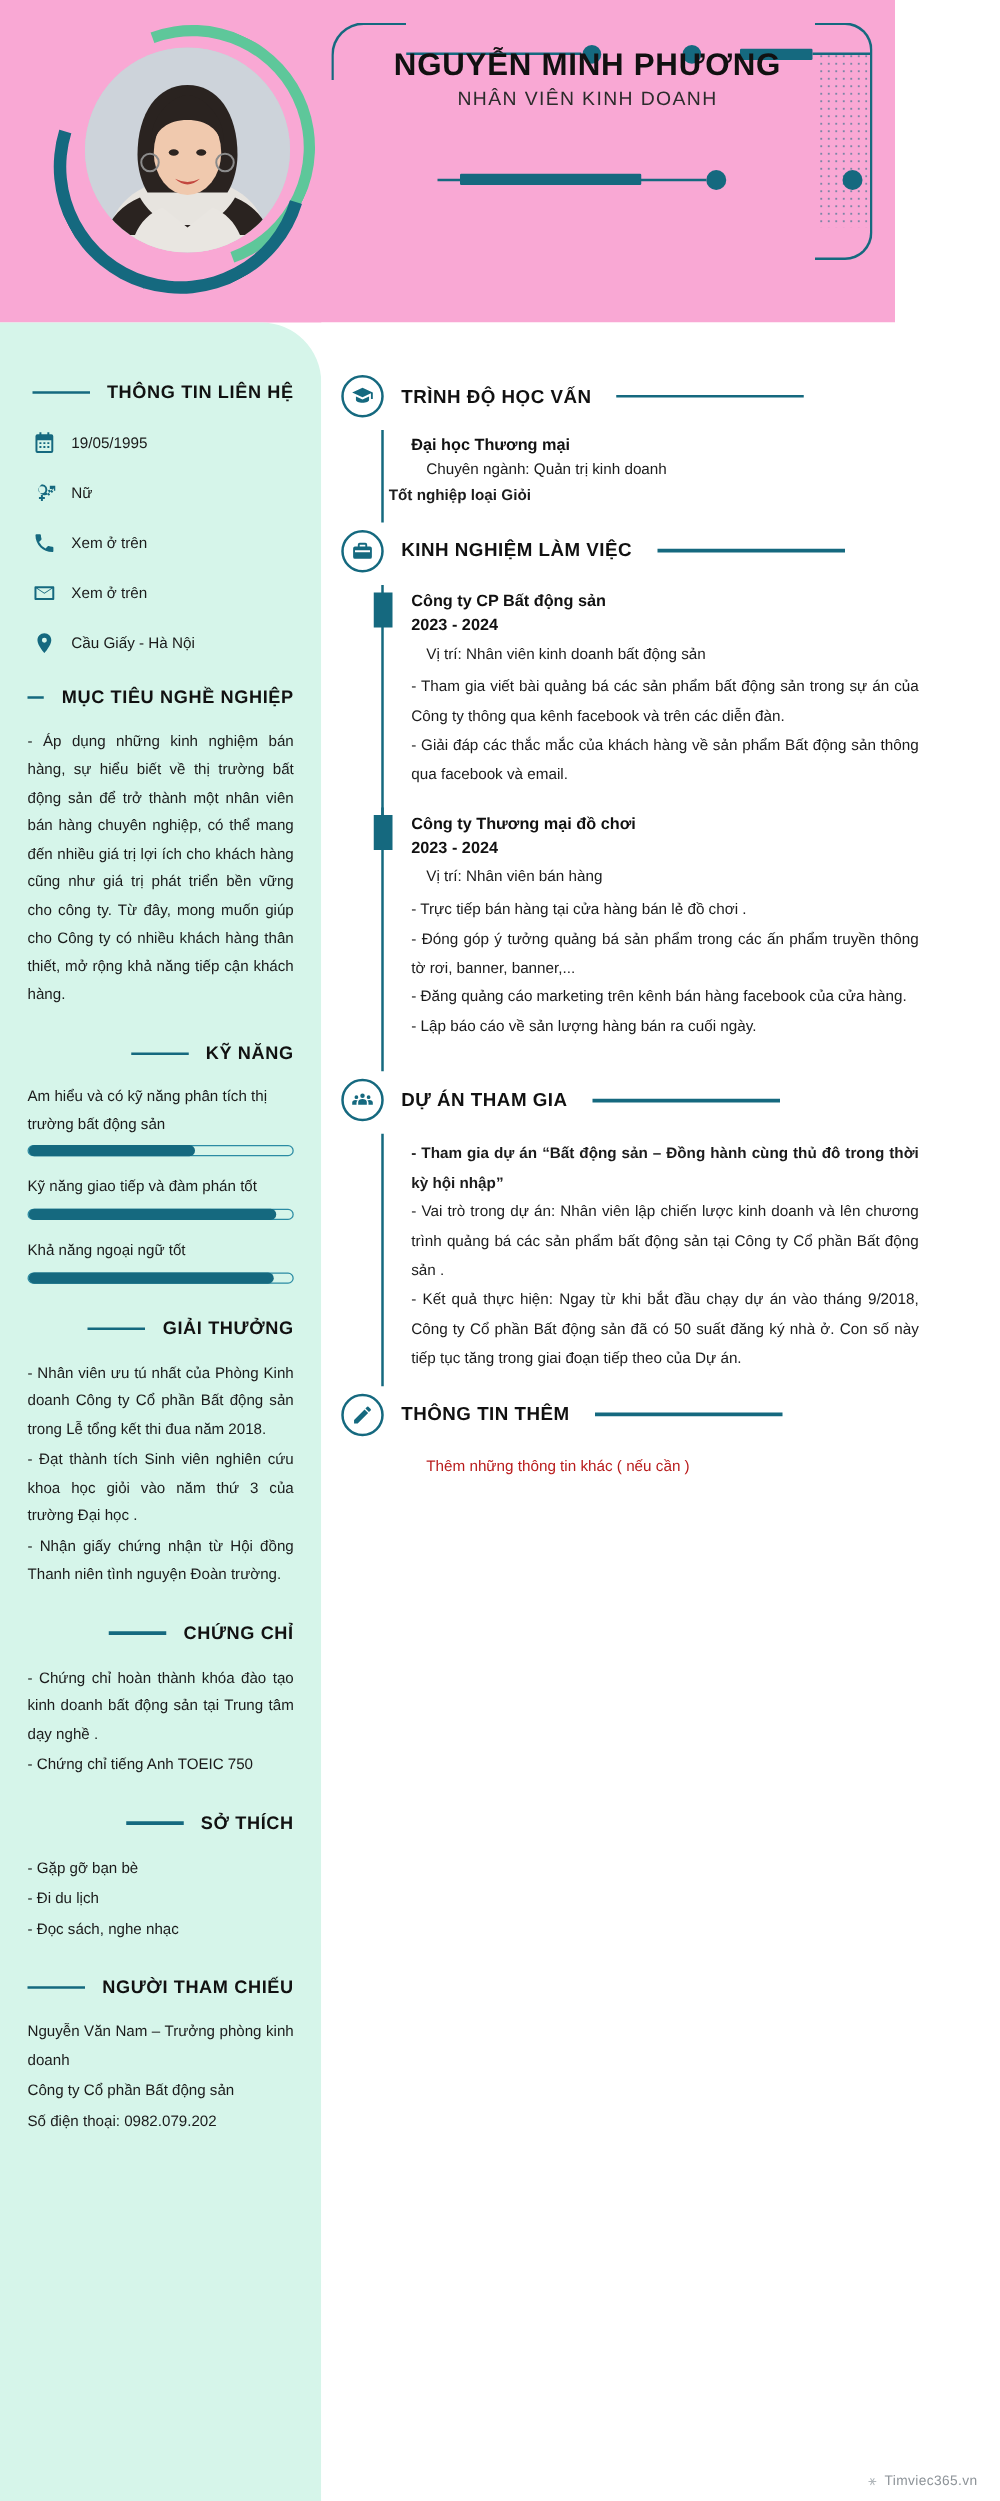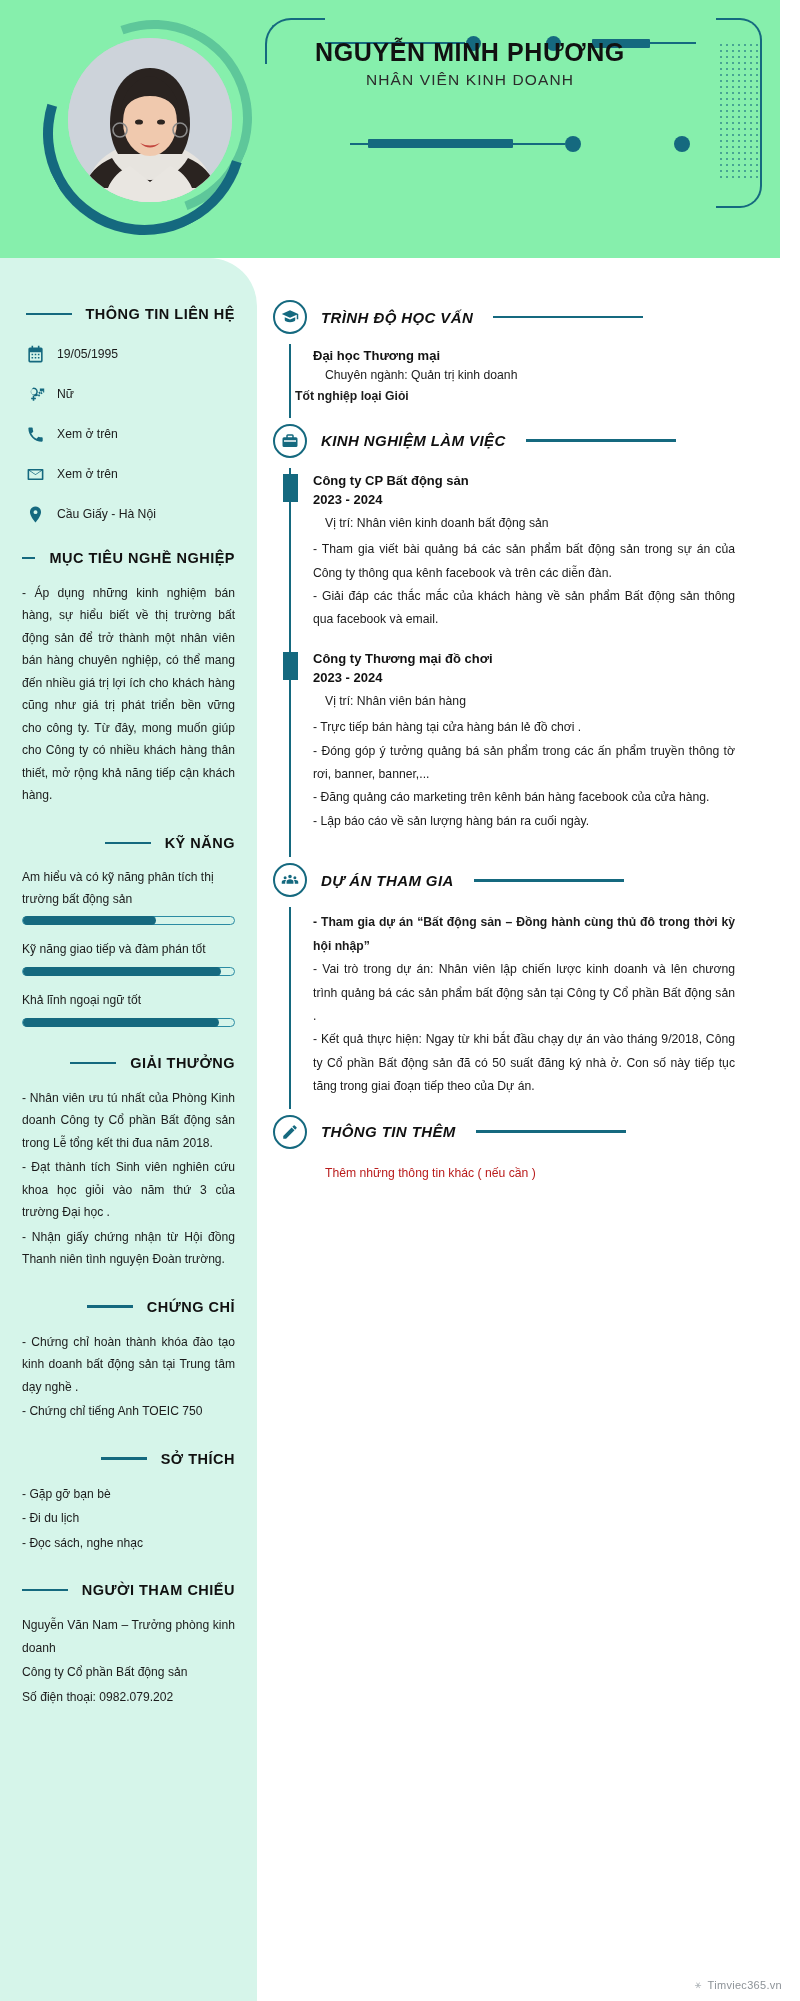--- a/index.html
+++ b/index.html
@@ -13,22 +13,22 @@
     width: 800px;
     min-height: 2001px;
     background: #ffffff;
     overflow: hidden;
   }
 
   
   .header {
     position: relative;
     height: 258px;
-    width: 780px;
-    background: #86efac;
+    width: 716px;
+    background: #f9a8d4;
   }
   .avatar-wrap {
     position: absolute;
     left: 40px;
     top: 16px;
     width: 215px;
     height: 215px;
   }
   .ring-green {
     position: absolute;
@@ -167,38 +167,38 @@
     position: relative; height: 9px; border-radius: 6px;
     border: 1px solid #2b8ba3; background: #d6f5ea;
   }
   .bar-fill {
     position: absolute; left: 0; top: -1px; height: 9px;
     border-radius: 6px; background: #15697f;
   }
 
   
   .sec { position: relative; margin-bottom: 6px; }
-  .sec-head { display: flex; align-items: center; gap: 14px; margin-bottom: 10px; font-style: italic; }
+  .sec-head { display: flex; align-items: center; gap: 14px; margin-bottom: 10px; }
   .sec-badge {
     width: 34px; height: 34px; flex: 0 0 34px;
     border-radius: 50%; border: 2px solid #15697f;
     background: #ffffff;
     display: flex; align-items: center; justify-content: center;
     z-index: 2;
   }
   .sec-badge svg { width: 18px; height: 18px; fill: #15697f; }
   .sec-title {
     font-size: 15px; font-weight: 700; letter-spacing: .4px; color: #111;
     white-space: nowrap;
   }
   .sec-rule { flex: 1 1 auto; height: 2.6px; background: #15697f; max-width: 150px; margin-left: 6px; }
 
   .sec-body {
     position: relative;
-    margin-left: 16px;
+    margin-left: 32px;
     padding-left: 22px;
     padding-top: 4px;
     padding-bottom: 10px;
     border-left: 2.5px solid #15697f;
   }
   .sec-body.noline { border-left: 2.5px solid transparent; }
 
   .tick {
     position: absolute; left: -8.5px; top: 6px;
     width: 15px; height: 28px; background: #15697f;
@@ -352,21 +352,21 @@
         </div>
 
         <div class="skill">
           <div class="skill-label">Kỹ năng giao tiếp và đàm phán tốt</div>
           <div class="bar-track">
             <div class="bar-fill" id="sk1" style="width: 94%;"></div>
           </div>
         </div>
 
         <div class="skill">
-          <div class="skill-label">Khả lĩnh ngoại ngữ tốt</div>
+          <div class="skill-label">Khả năng ngoại ngữ tốt</div>
           <div class="bar-track">
             <div class="bar-fill" id="sk2" style="width: 93%;"></div>
           </div>
         </div>
       </div>
 
       <div class="side-block">
         <div class="side-head">
           <span class="rule"></span>
           <span class="txt">GIẢI THƯỞNG</span>

